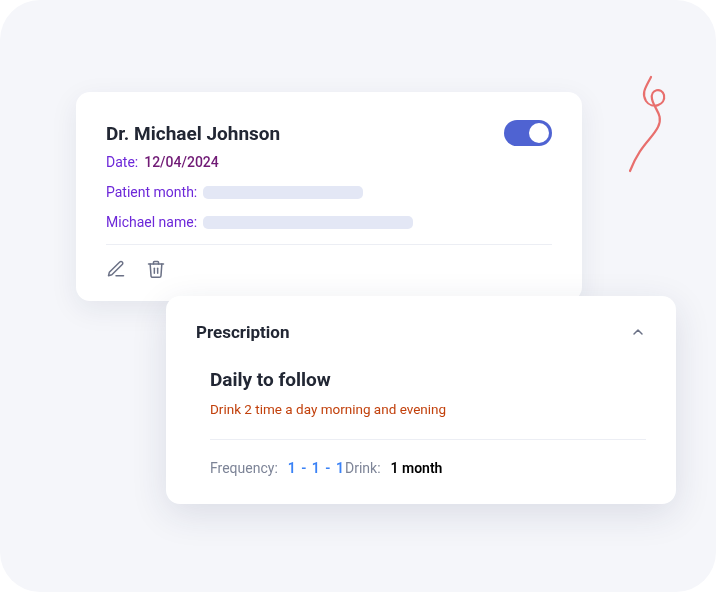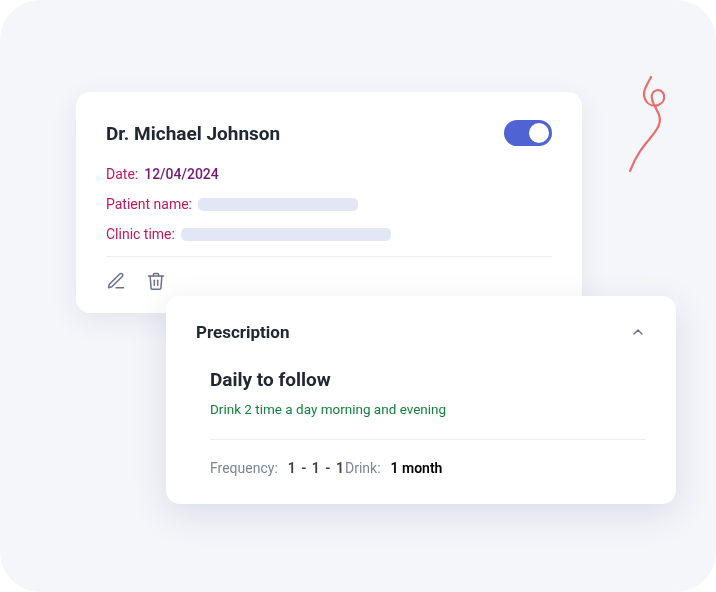--- a/index.html
+++ b/index.html
@@ -32,21 +32,21 @@
     width: 506px;
     background: #fff;
     border-radius: 14px;
     box-shadow: 0 8px 28px rgba(30,40,80,0.08);
     padding: 28px 30px 22px 30px;
   }
   .card-main-header {
     display: flex;
     align-items: center;
     justify-content: space-between;
-    margin-bottom: 20px;
+    margin-bottom: 8px;
     gap: 28px;
   }
   .doctor-name {
     font-size: 19px;
     font-weight: 700;
     color: #222734;
   }
   .toggle {
     width: 48px;
     height: 26px;
@@ -65,21 +65,21 @@
     right: 3px;
   }
   .field-row {
     display: flex;
     align-items: center;
     gap: 6px;
     margin-bottom: 14px;
     font-size: 14px;
   }
   .field-label {
-    color: #be185d;
+    color: #6d28d9;
     font-weight: 400;
   }
   .field-value {
     color: #701a75;
     font-weight: 500;
   }
   .placeholder-bar {
     height: 13px;
     border-radius: 5px;
     background: #e3e7f5;
@@ -134,35 +134,35 @@
     padding-left: 14px;
   }
   .daily-title {
     font-size: 19px;
     font-weight: 700;
     color: #222734;
     margin-bottom: 10px;
   }
   .daily-desc {
     font-size: 13.5px;
-    color: #15803d;
+    color: #c2410c;
     margin-bottom: 22px;
   }
   .divider-presc {
     border: none;
     border-top: 1px solid #eceef4;
     margin-bottom: 20px;
   }
   .freq-row {
     display: flex;
     font-size: 14px;
   }
   .freq-group { display: flex; gap: 10px; align-items: baseline; }
   .freq-label { color: #7d8497; }
-  .freq-val { color: #404040; font-weight: 600; letter-spacing: 1px; }
+  .freq-val { color: #3b82f6; font-weight: 600; letter-spacing: 1px; }
   .days-val { color: #000000; font-weight: 600; }
 </style>
 </head>
 <body>
 
 <div class="canvas">
 
   <svg class="squiggle" viewBox="0 0 70 100">
     <path d="M35 2 C 30 12, 25 18, 30 26 C 36 35, 50 30, 48 20 C 46 12, 34 14, 36 24 C 38 34, 48 40, 42 52 C 36 64, 24 70, 14 96" stroke="#e86f6d" stroke-width="2.2" fill="none" stroke-linecap="round"></path>
   </svg>
@@ -174,26 +174,26 @@
         <div class="toggle-knob"></div>
       </div>
     </div>
 
     <div class="field-row">
       <span class="field-label">Date:</span>
       <span class="field-value">12/04/2024</span>
     </div>
 
     <div class="field-row">
-      <span class="field-label">Patient name:</span>
+      <span class="field-label">Patient month:</span>
       <span class="placeholder-bar ph1"></span>
     </div>
 
     <div class="field-row">
-      <span class="field-label">Clinic time:</span>
+      <span class="field-label">Michael name:</span>
       <span class="placeholder-bar ph2"></span>
     </div>
 
     <hr class="divider-main">
 
     <div class="icon-row">
       <svg class="icon-btn" viewBox="0 0 24 24" fill="none" stroke="currentColor" stroke-width="1.8" stroke-linecap="round" stroke-linejoin="round">
         <path d="M12 20h9"></path>
           <path d="M16.5 3.5a2.12 2.12 0 1 1 3 3L7 19l-4 1 1-4 12.5-12.5z"></path>
       </svg>

